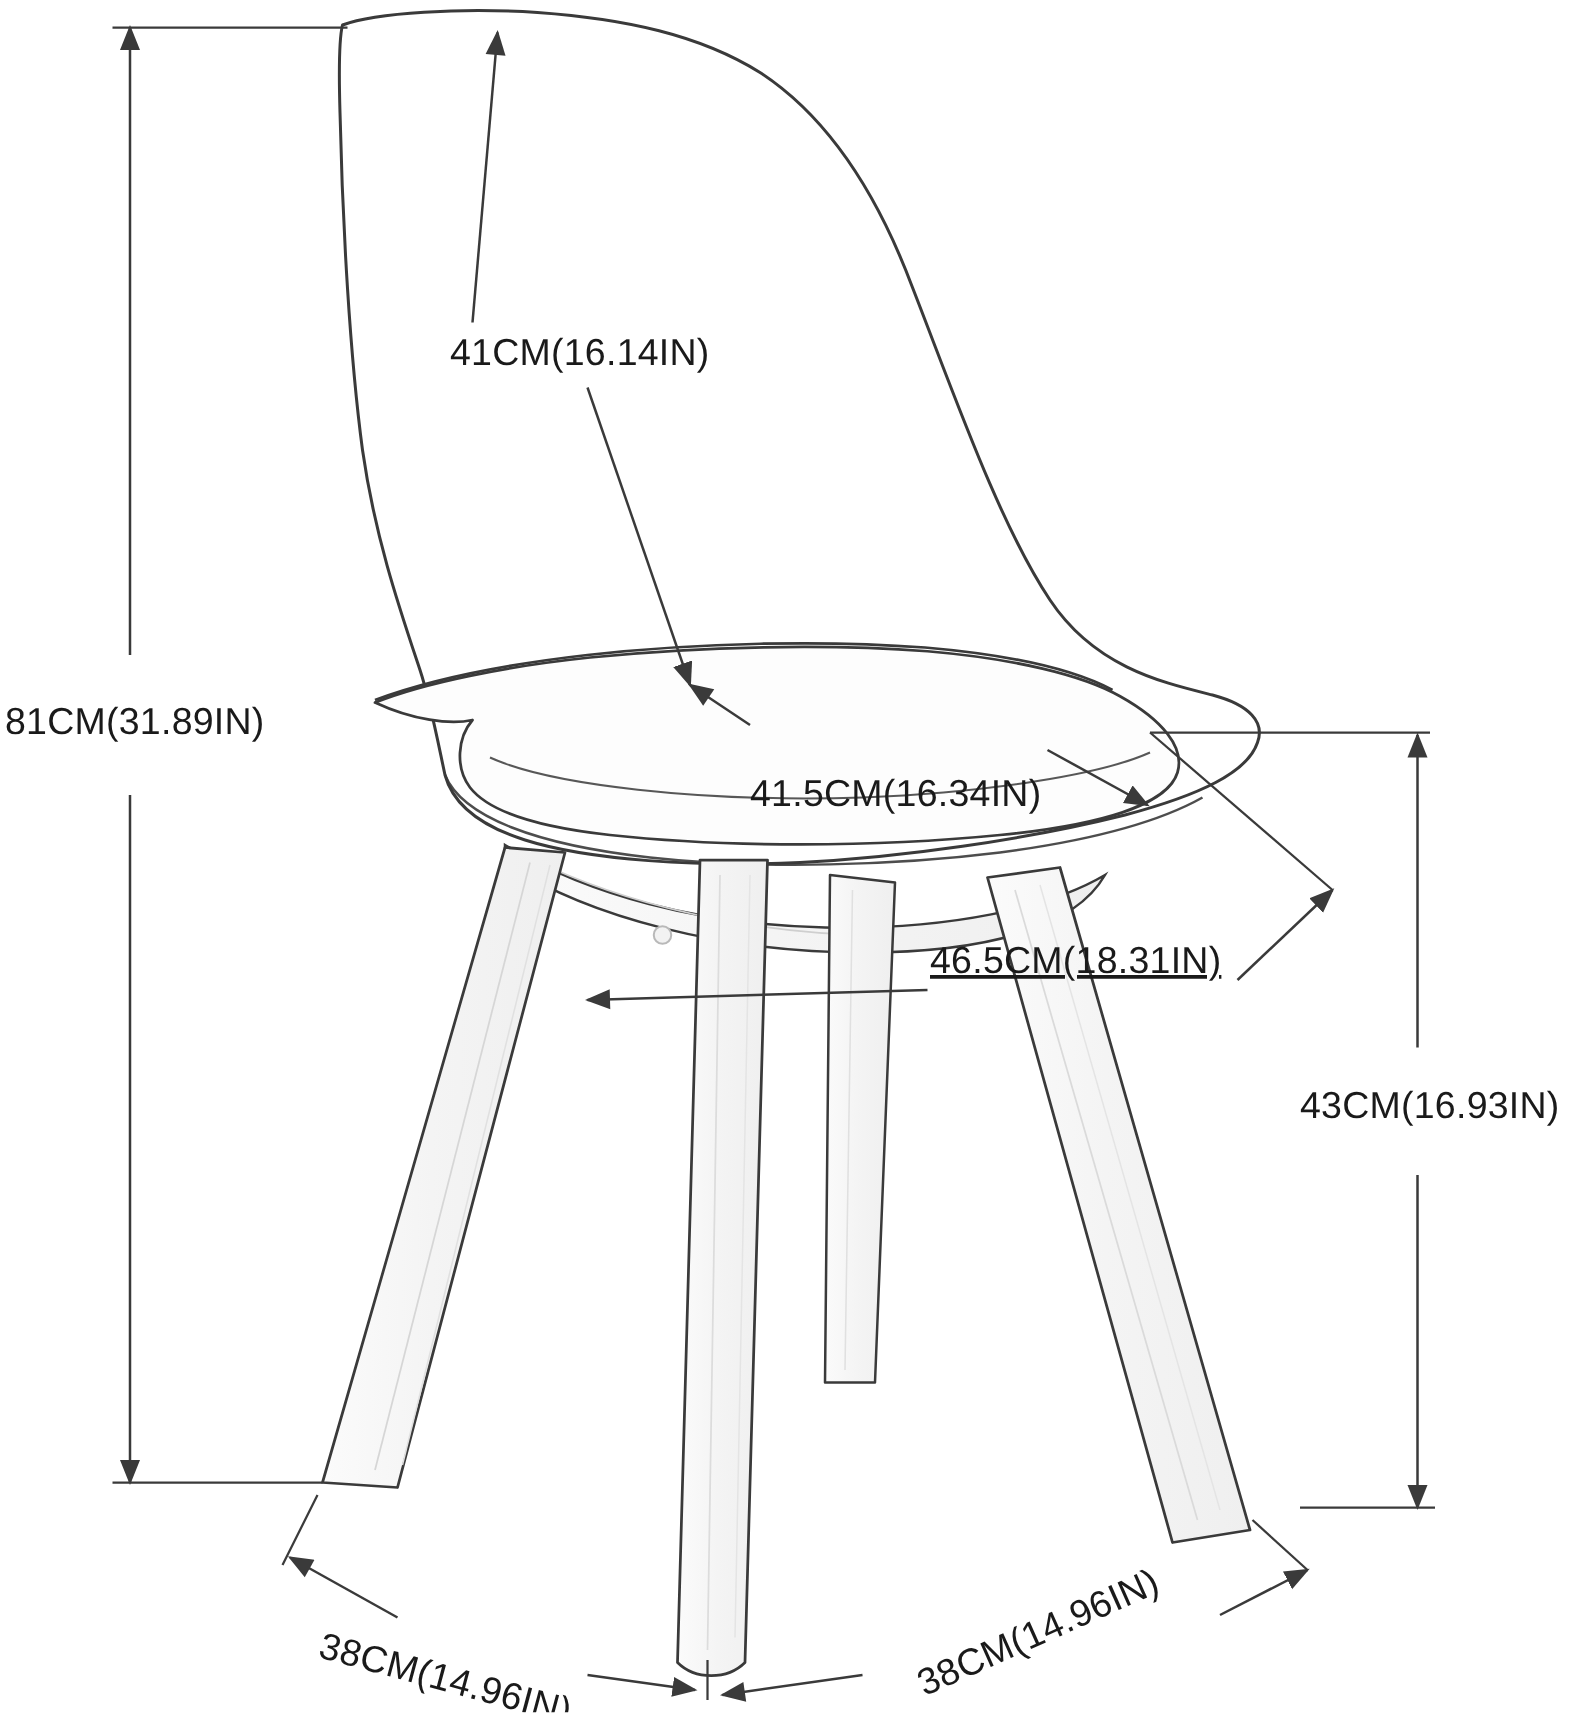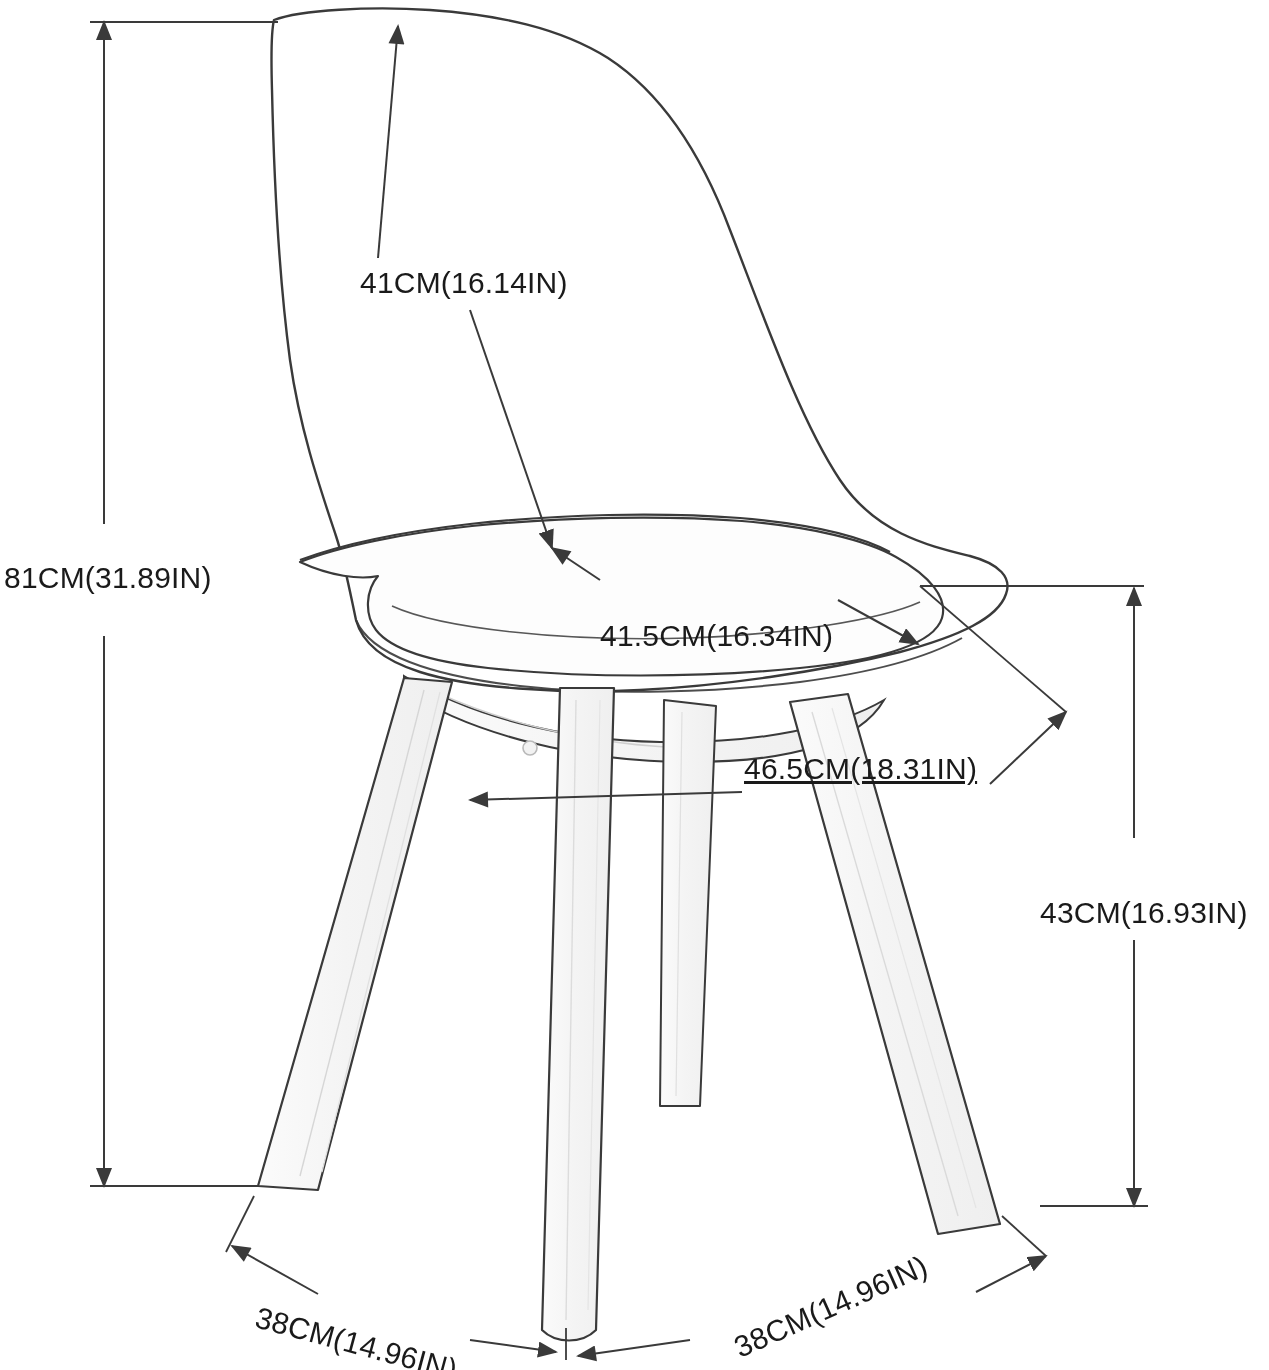--- a/index.html
+++ b/index.html
@@ -154,19 +154,19 @@
   </svg>
 
   <div class="dim-label" style="left:4px; top:561px;">81CM(31.89IN)</div>
 
   <div class="dim-label" style="left:360px; top:266px;">41CM(16.14IN)</div>
 
   <div class="dim-label" style="left:600px; top:583px;margin-top:36px;">41.5CM(16.34IN)</div>
 
   <div class="dim-label" style="left:744px; top:752px;text-decoration:underline;">46.5CM(18.31IN)</div>
 
-  <div class="dim-label" style="left:1040px; top:868px;margin-top:28px;">43CM(16.93IN)</div>
+  <div class="dim-label" style="left:1040px; top:868px;">43CM(16.93IN)</div>
 
   <div class="dim-label rot-right" style="left:256px; top:1300px;">38CM(14.96IN)</div>
 
   <div class="dim-label rot-left" style="left:736px; top:1332px;">38CM(14.96IN)</div>
 
 </div>
 
 </body></html>

